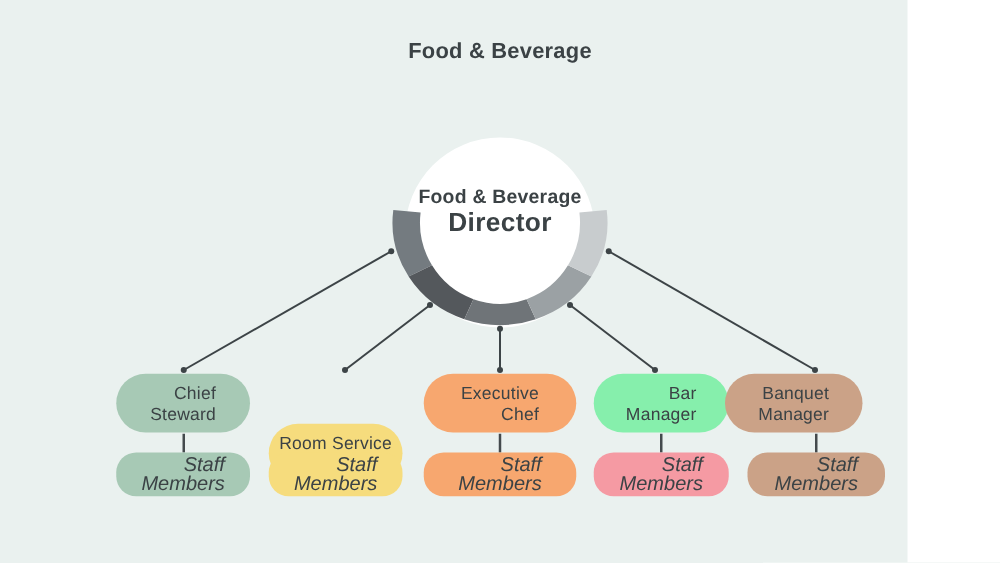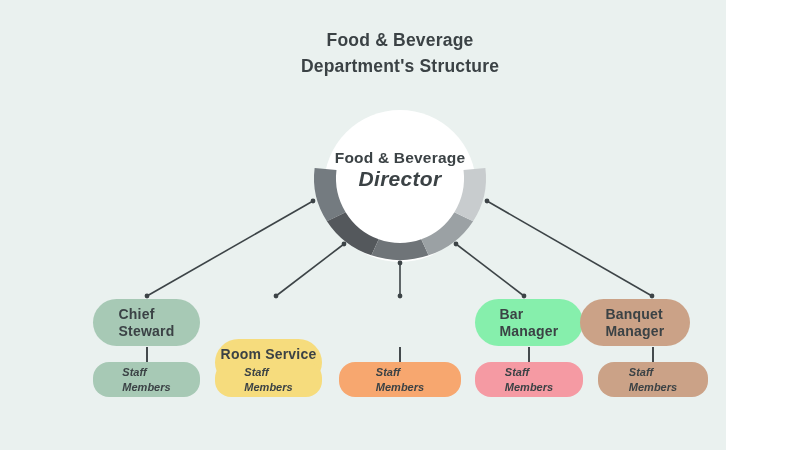--- a/index.html
+++ b/index.html
@@ -3,34 +3,33 @@
 <meta charset="utf-8">
 <style>
   html,body{margin:0;padding:0;}
   body{width:800px;height:450px;overflow:hidden;font-family:"Liberation Sans","DejaVu Sans",sans-serif;}
   .canvas{position:relative;width:726px;height:450px;}
   .title{position:absolute;left:198px;top:27px;width:404px;text-align:center;
          font-size:17.5px;font-weight:700;line-height:26px;letter-spacing:.2px;}
   .chart-svg{position:absolute;left:0;top:0;}
   .director-label{position:absolute;left:300px;top:148px;width:200px;text-align:center;font-weight:700;}
   .director-label .l1{font-size:15.5px;line-height:19px;letter-spacing:.2px;}
-  .director-label .l2{font-size:21px;line-height:24px;letter-spacing:.3px;font-style:italic;}
+  .director-label .l2{font-size:21px;line-height:24px;letter-spacing:.3px;}
   .node{position:absolute;display:flex;align-items:center;justify-content:center;
-        text-align:left;font-weight:700;white-space:pre-line;}
+        text-align:right;font-weight:400;white-space:pre-line;}
   .role{top:299px;height:47px;border-radius:24px;font-size:14px;line-height:17px;letter-spacing:.2px;}
-  .staff{top:362px;height:35px;border-radius:16px;font-size:11px;line-height:15px;font-style:italic;}
+  .staff{top:362px;height:35px;border-radius:16px;font-size:16px;line-height:15px;font-style:italic;}
 </style>
 </head>
 <body style="color: rgb(59, 66, 69);">
 
 <div class="canvas" style="background: rgb(234, 241, 239);">
 
   <div class="title">
     <div>Food &amp; Beverage</div>
-    <div>Department's Structure</div>
   </div>
 
   <svg class="chart-svg" width="800" height="450" viewBox="0 0 800 450">
 
     <circle cx="400" cy="186" r="76" fill="#ffffff"></circle>
     <path d="M314.64,168.01 A86,82 0 0 0 326.91,221.21 L345.61,212.25 A64,65 0 0 1 336.48,170.08 Z" fill="#747b80"></path>
     <path d="M326.91,221.21 A86,82 0 0 0 371.43,255.34 L378.74,239.31 A64,65 0 0 1 345.61,212.25 Z" fill="#54585c"></path>
     <path d="M371.43,255.34 A86,82 0 0 0 428.57,255.34 L421.26,239.31 A64,65 0 0 1 378.74,239.31 Z" fill="#6f7478"></path>
     <path d="M428.57,255.34 A86,82 0 0 0 473.09,221.21 L454.39,212.25 A64,65 0 0 1 421.26,239.31 Z" fill="#9ba1a4"></path>
     <path d="M473.09,221.21 A86,82 0 0 0 485.36,168.01 L463.52,170.08 A64,65 0 0 1 454.39,212.25 Z" fill="#c8ccce"></path>
@@ -72,20 +71,22 @@
   <div class="node role" style="left: 93px; width: 107px; background: rgb(167, 201, 181);">Chief
 Steward</div>
   <div class="node staff" style="left: 93px; width: 107px; background: rgb(167, 201, 181);">Staff
 Members</div>
 
   <div class="node role" style="left: 215px; width: 107px; background: rgb(246, 220, 125); margin-top: 40px;">Room Service
 Manager</div>
   <div class="node staff" style="left: 215px; width: 107px; background: rgb(246, 220, 125);">Staff
 Members</div>
 
+  <div class="node role" style="left: 339px; width: 122px; background: rgb(247, 167, 111);">Executive
+Chef</div>
   <div class="node staff" style="left: 339px; width: 122px; background: rgb(247, 167, 111);">Staff
 Members</div>
 
   <div class="node role" style="left: 475px; width: 108px; background: #86efac;">Bar
 Manager</div>
   <div class="node staff" style="left: 475px; width: 108px; background: rgb(245, 154, 163);">Staff
 Members</div>
 
   <div class="node role" style="left: 580px; width: 110px; background: rgb(203, 162, 135);">Banquet
 Manager</div>

